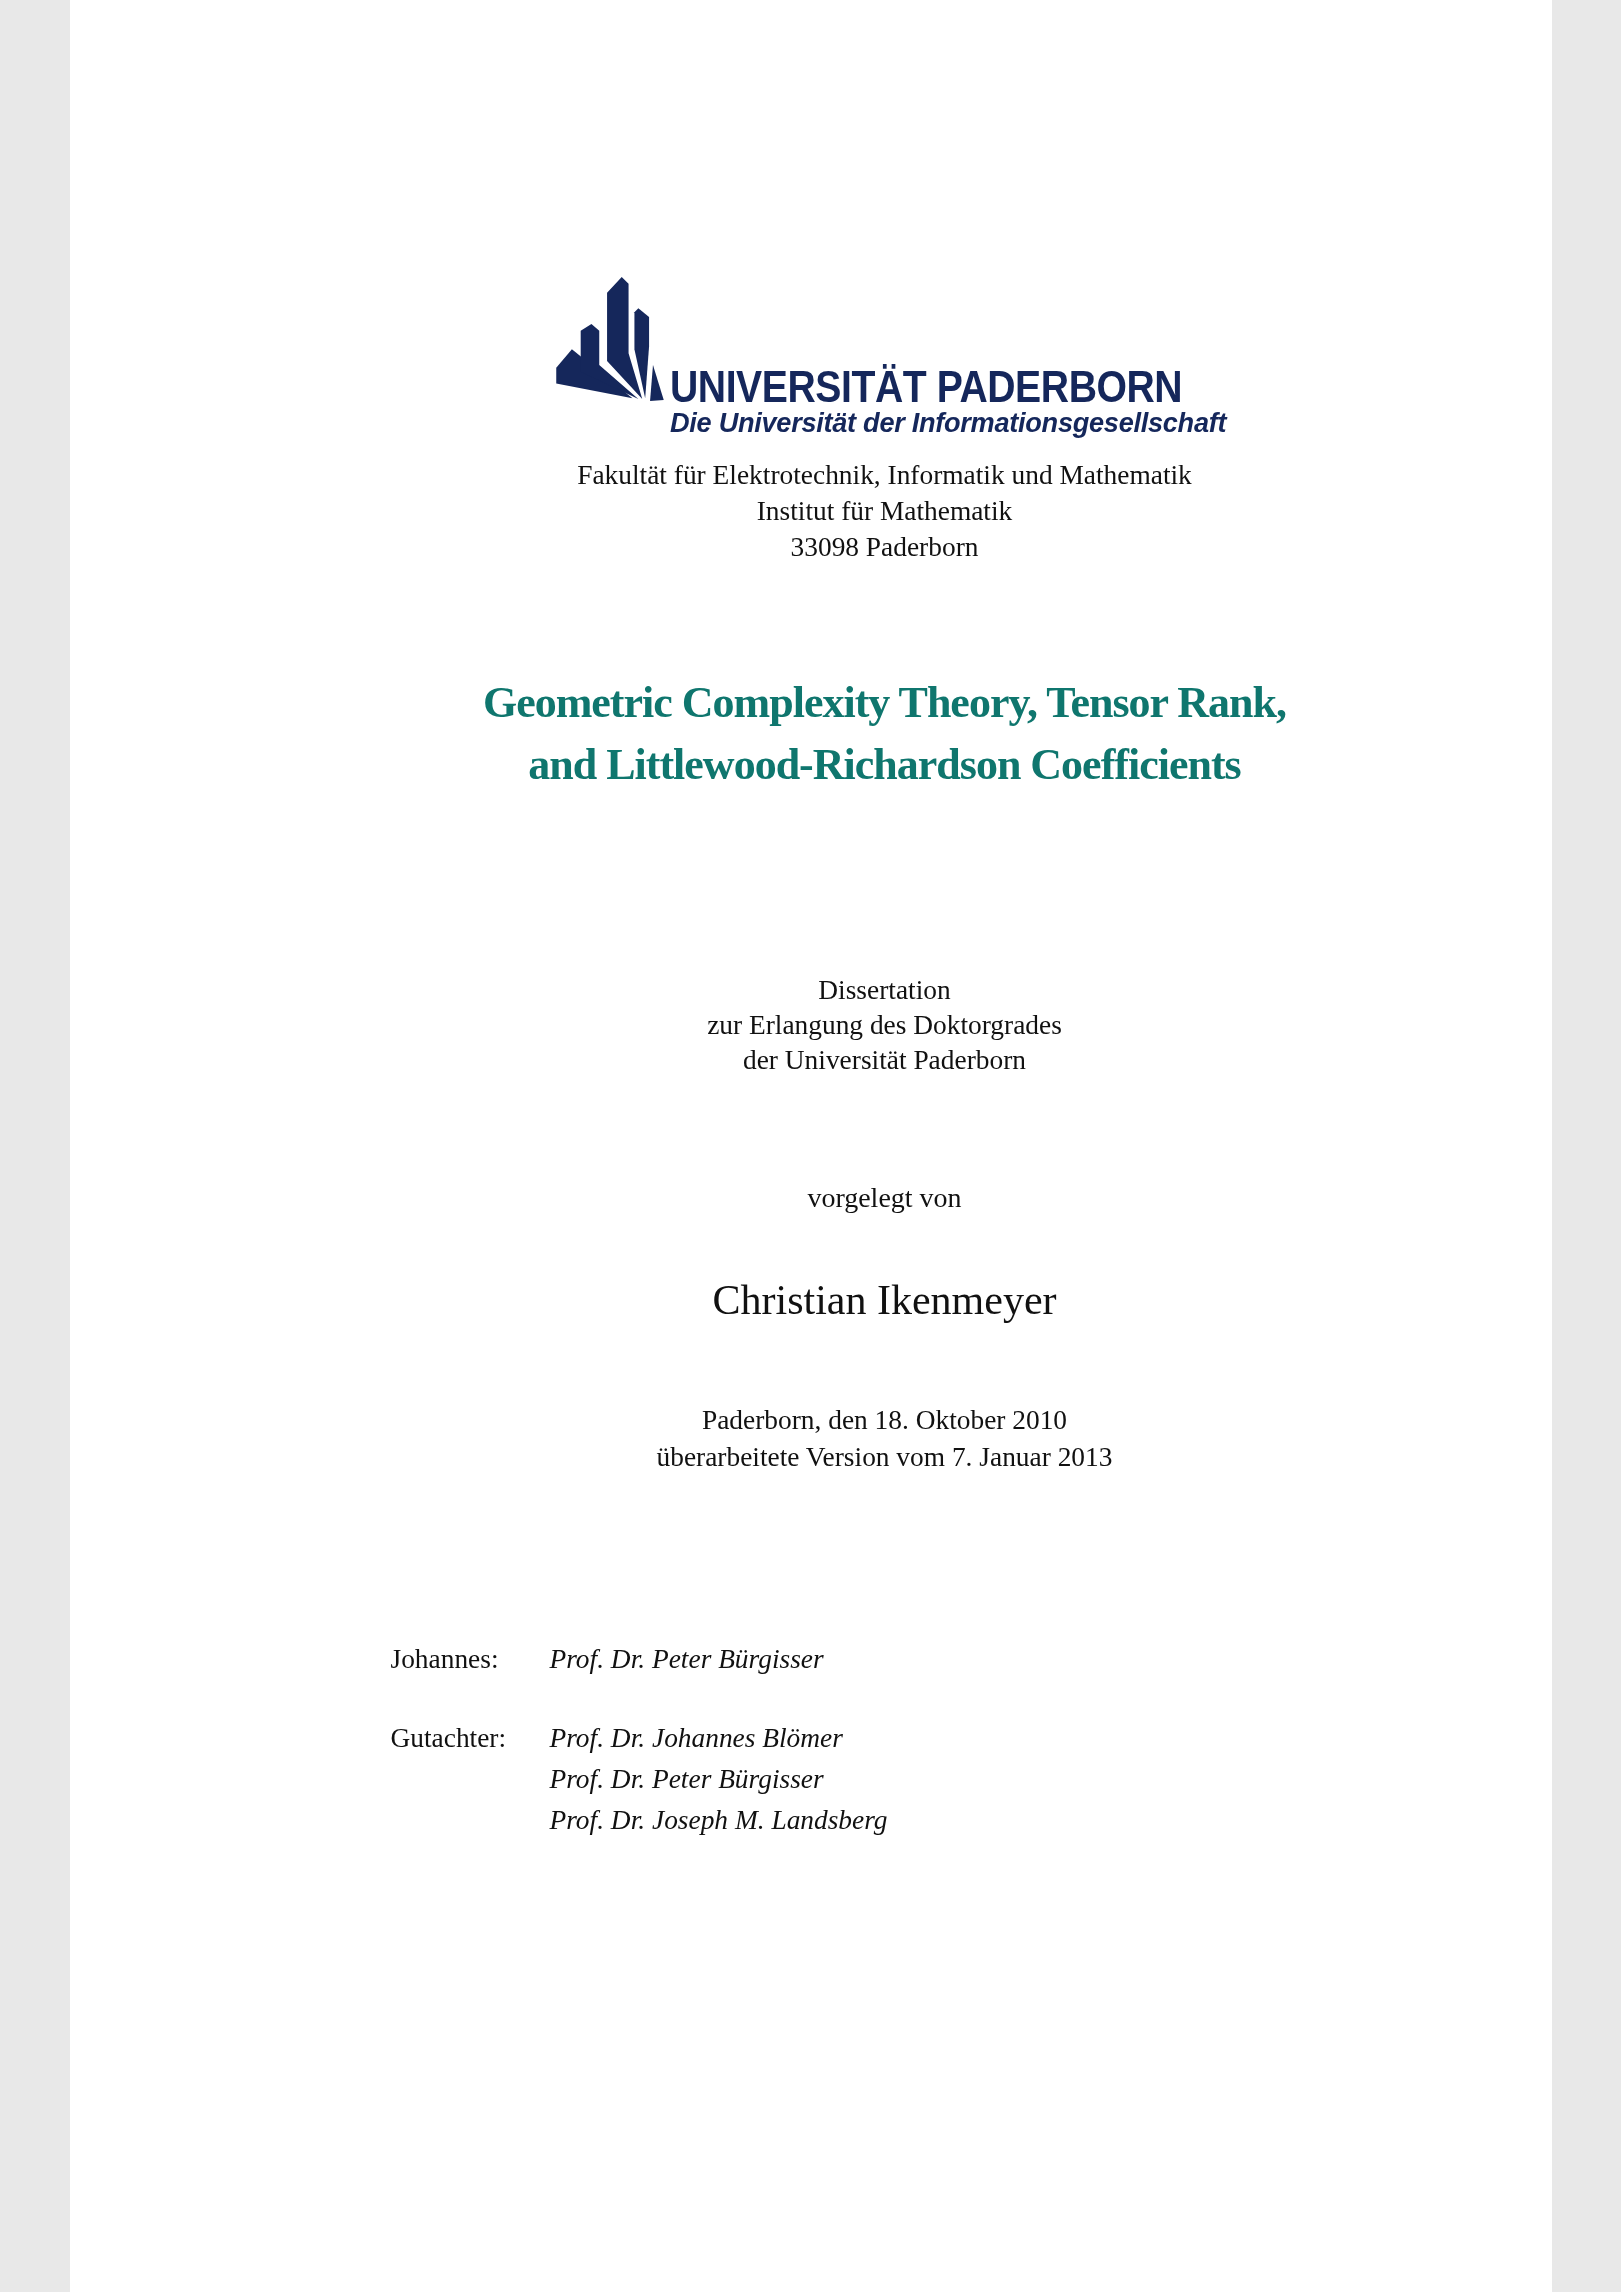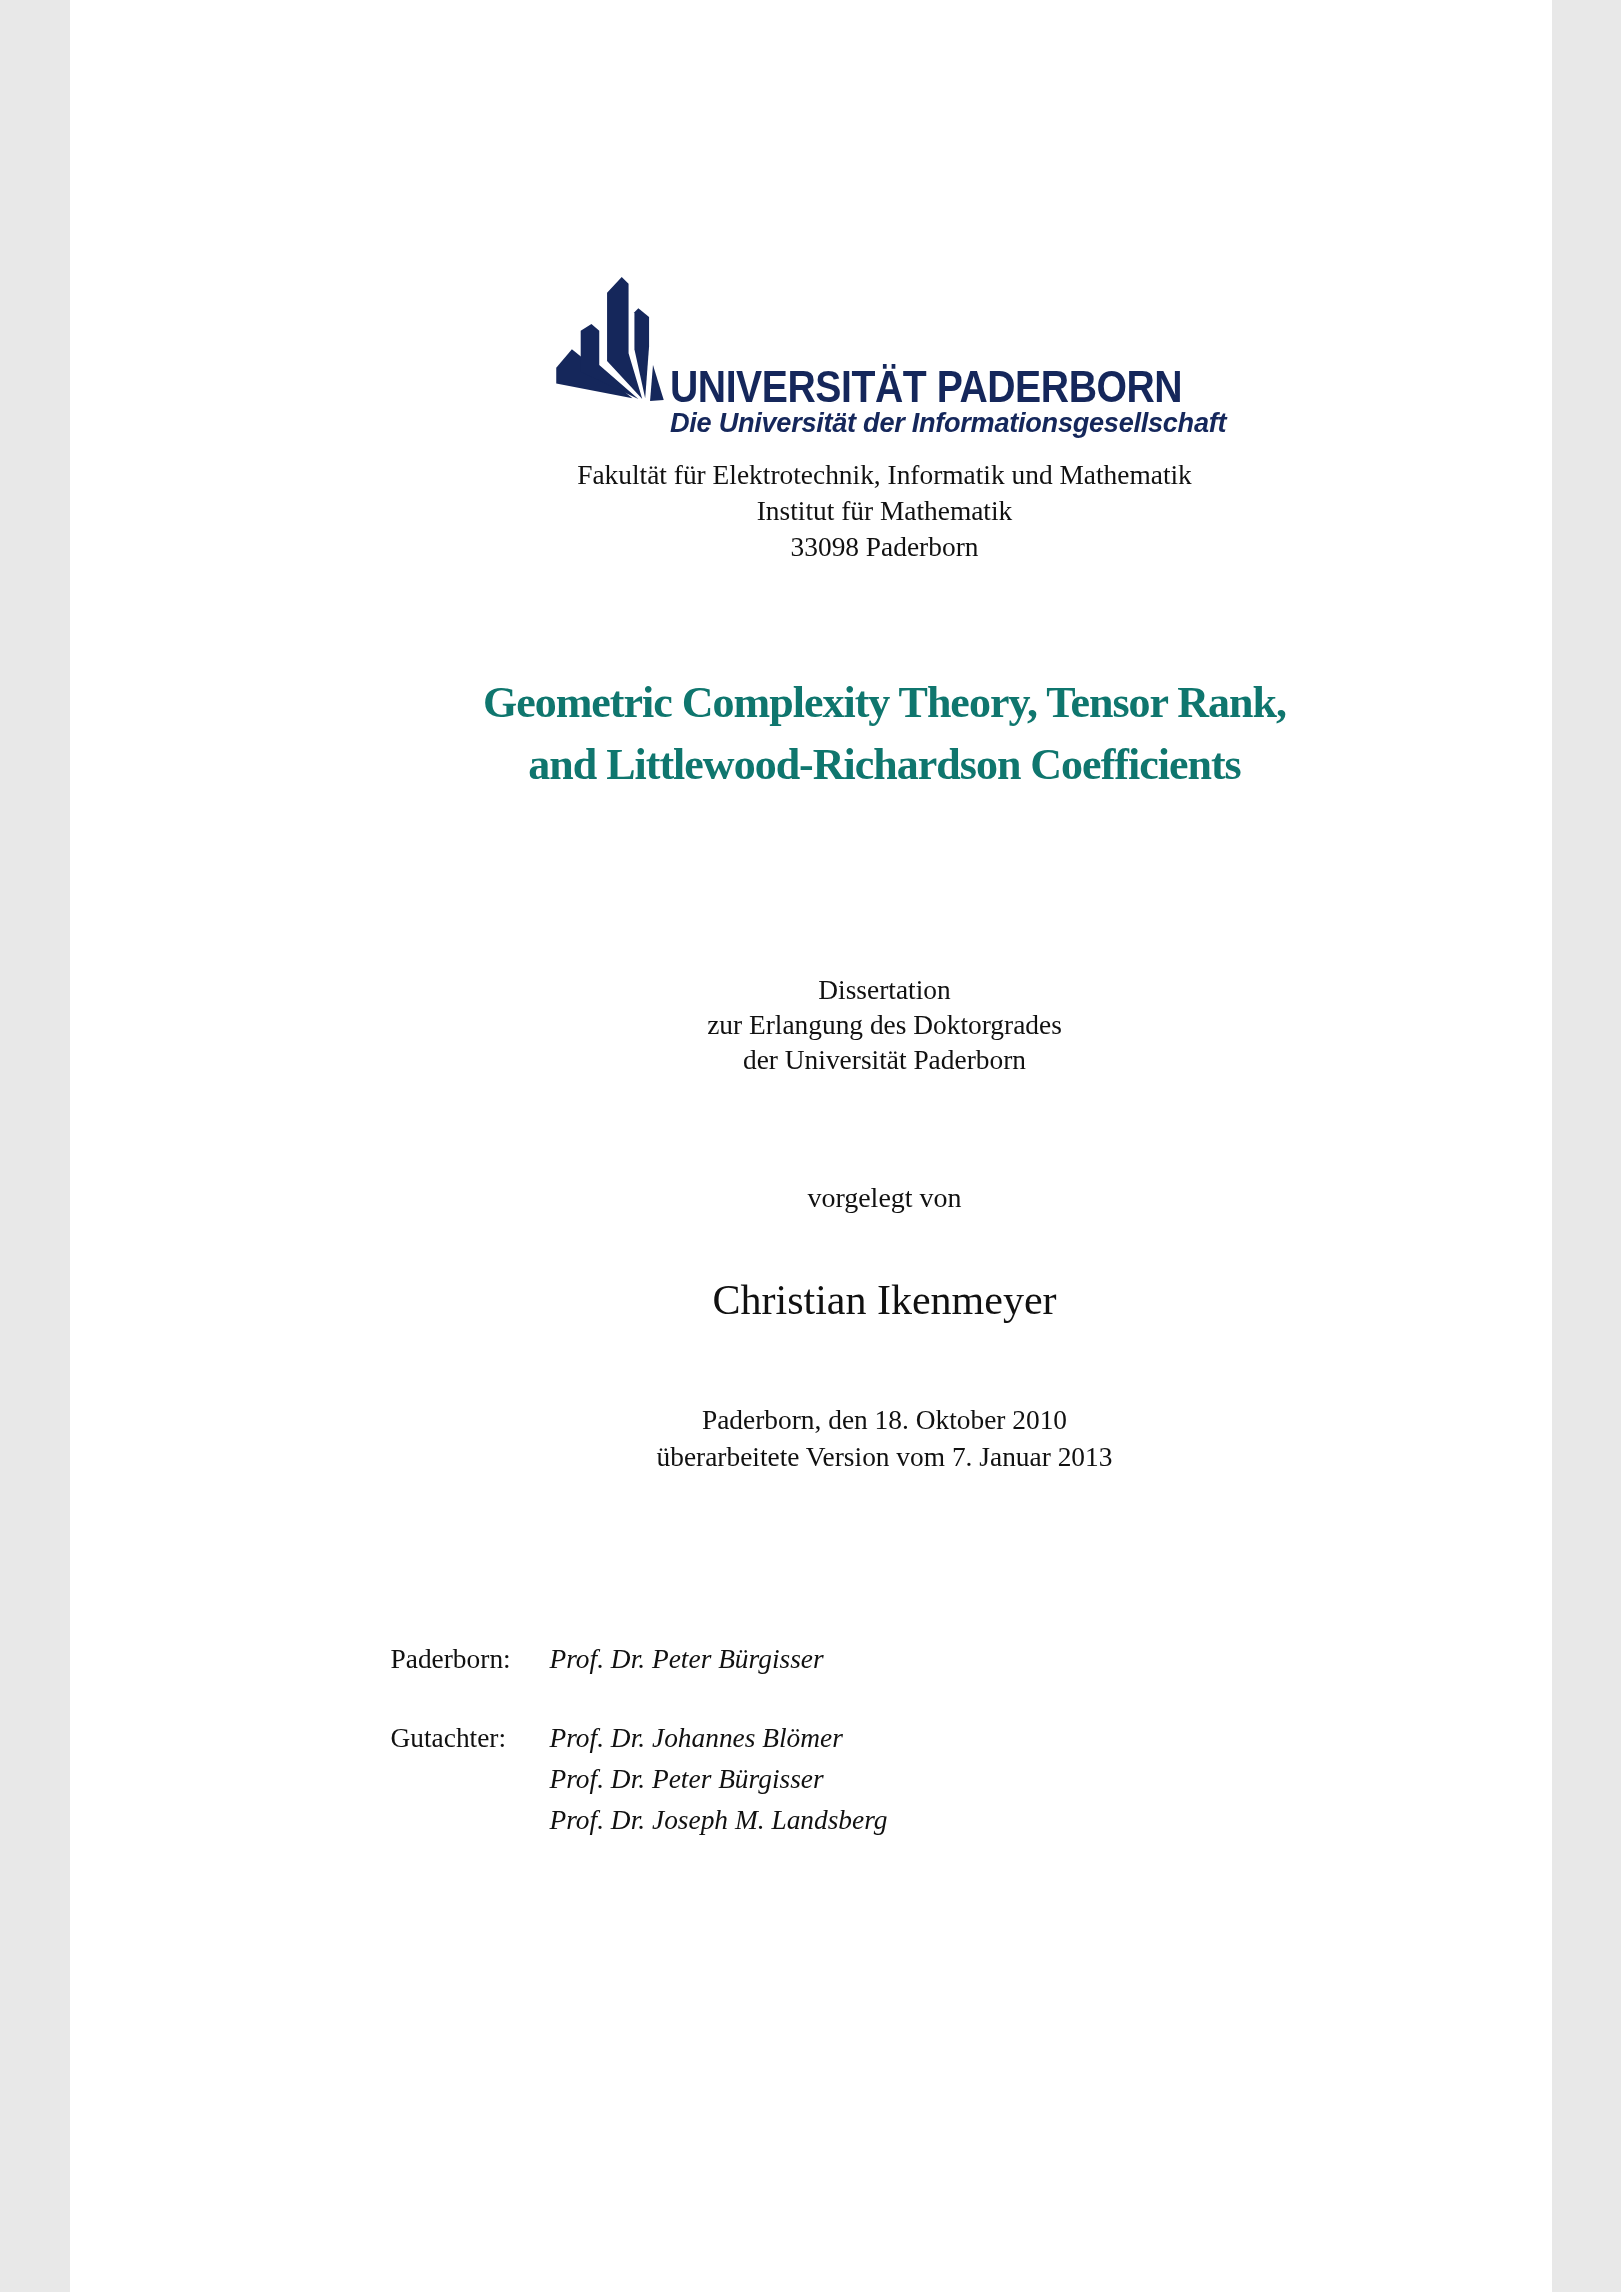--- a/index.html
+++ b/index.html
@@ -108,21 +108,21 @@
   <div class="abs centered preface">vorgelegt von</div>
   <div class="abs centered author">Christian Ikenmeyer</div>
 
   <div class="abs centered dates">
     <div>Paderborn, den 18. Oktober 2010</div>
     <div>überarbeitete Version vom 7. Januar 2013</div>
   </div>
 
   <div class="abs committee">
     <div class="committee-row">
-      <div class="committee-label">Paderborn:</div>
+      <div class="committee-label">Johannes:</div>
       <div class="committee-value">Prof. Dr. Peter Bürgisser</div>
     </div>
     <div class="committee-spacer"></div>
     <div class="committee-row">
       <div class="committee-label">Gutachter:</div>
       <div>
         <div class="committee-value">Prof. Dr. Johannes Blömer</div>
         <div class="committee-value">Prof. Dr. Peter Bürgisser</div>
         <div class="committee-value">Prof. Dr. Joseph M. Landsberg</div>
       </div>

